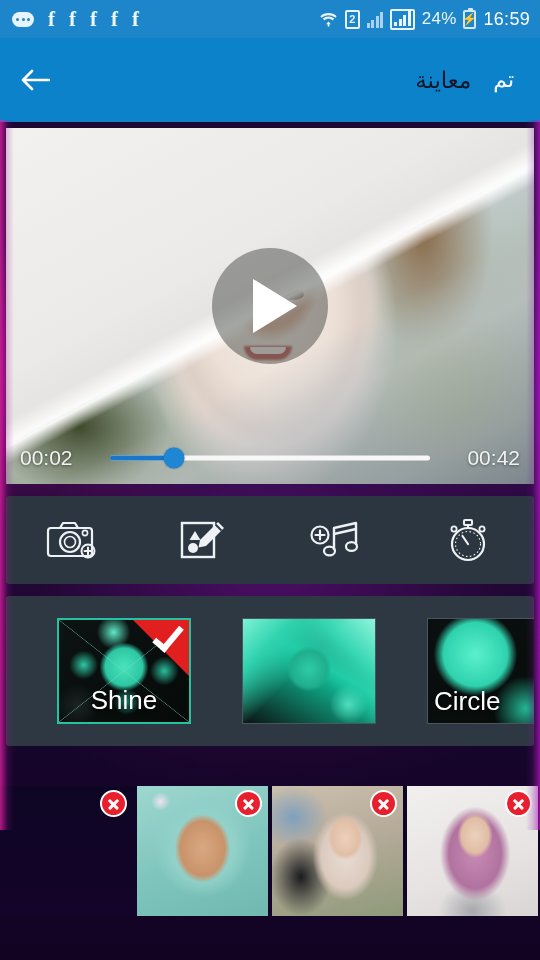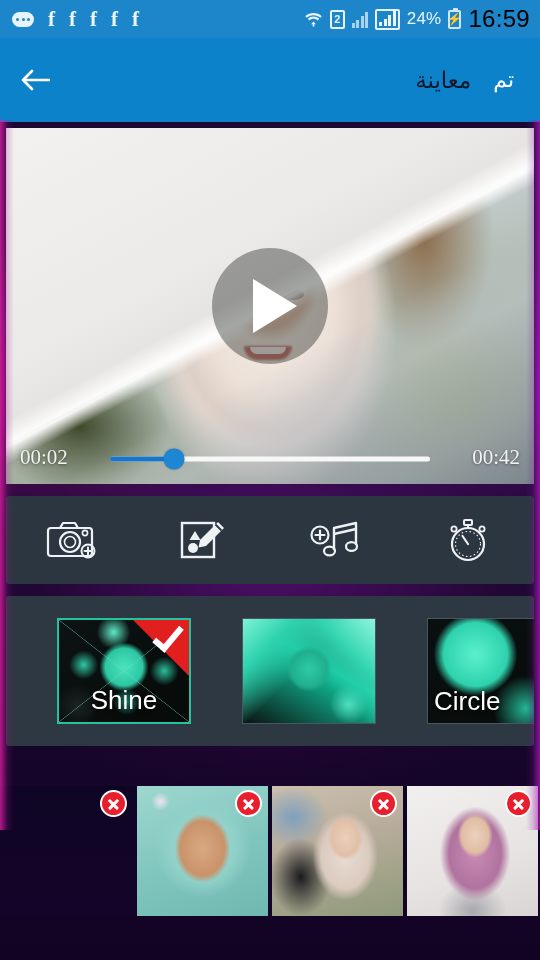--- a/index.html
+++ b/index.html
@@ -60,21 +60,21 @@
   .bars-boxed span:nth-child(2){height:7px}
   .bars-boxed span:nth-child(3){height:11px}
   .bars-boxed span:nth-child(4){height:15px}
   .batt-pct { font-size:17px; color:#eaf5fd; letter-spacing:.2px; }
   .batt {
     width:13px; height:19px; border:2px solid #cfe7f8; border-radius:2px;
     position:relative; display:flex; align-items:center; justify-content:center;
   }
   .batt::before{ content:''; position:absolute; top:-4px; left:3px; width:5px; height:3px; background:#cfe7f8; border-radius:1px;}
   .batt b { font-size:12px; color:#2a7fc0; line-height:1; }
-  .clock { font-size:24px; color:#000000; letter-spacing:.3px; }
+  .clock { font-size:18px; color:#ffffff; letter-spacing:.3px; }
 
   
   .appbar {
     height:84px; background:#0c82ca;
     display:flex; align-items:center;
     padding:0 22px 0 18px;
   }
   .back-btn {
     width:34px; height:34px; flex:none;
     display:flex; align-items:center; justify-content:center; cursor:pointer;
@@ -149,22 +149,22 @@
   .play-tri {
     width:0; height:0;
     border-left:44px solid #ffffff;
     border-top:27px solid transparent;
     border-bottom:27px solid transparent;
     margin-left:10px;
   }
   
   .seekrow {
     position:absolute; left:0; right:0; bottom:14px;
-    display:flex; align-items:flex-end; gap:0;
-    padding:0 14px; direction:ltr;font-family:Liberation Serif, serif;
+    display:flex; align-items:center; gap:0;
+    padding:0 14px; direction:ltr;
   }
   .tcode {
     color:#f2f2f2; font-size:21px; font-weight:400;
     text-shadow:0 1px 3px rgba(0,0,0,.45);
     min-width:74px;
   }
   .tcode.right { text-align:right; }
   .seek { flex:1; position:relative; height:22px; margin:0 16px; cursor:pointer; }
   .seek-track {
     position:absolute; left:0; right:0; top:50%; transform:translateY(-50%);

